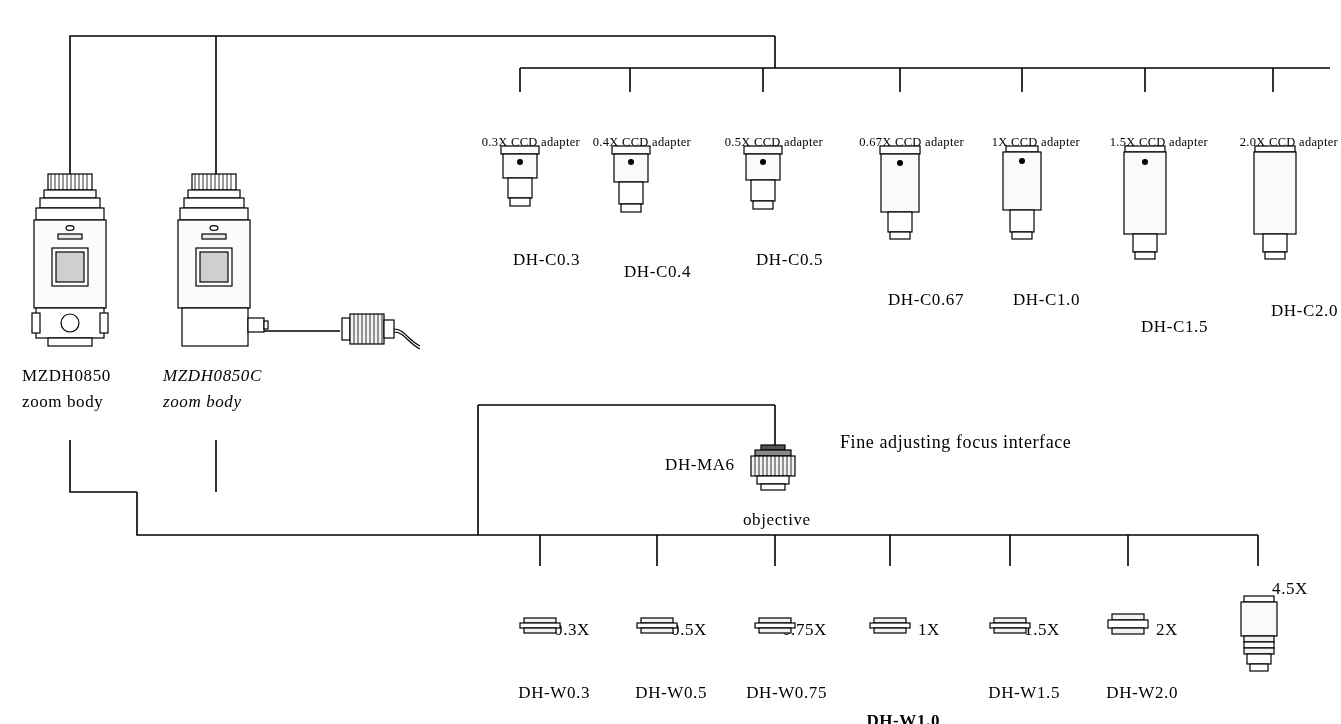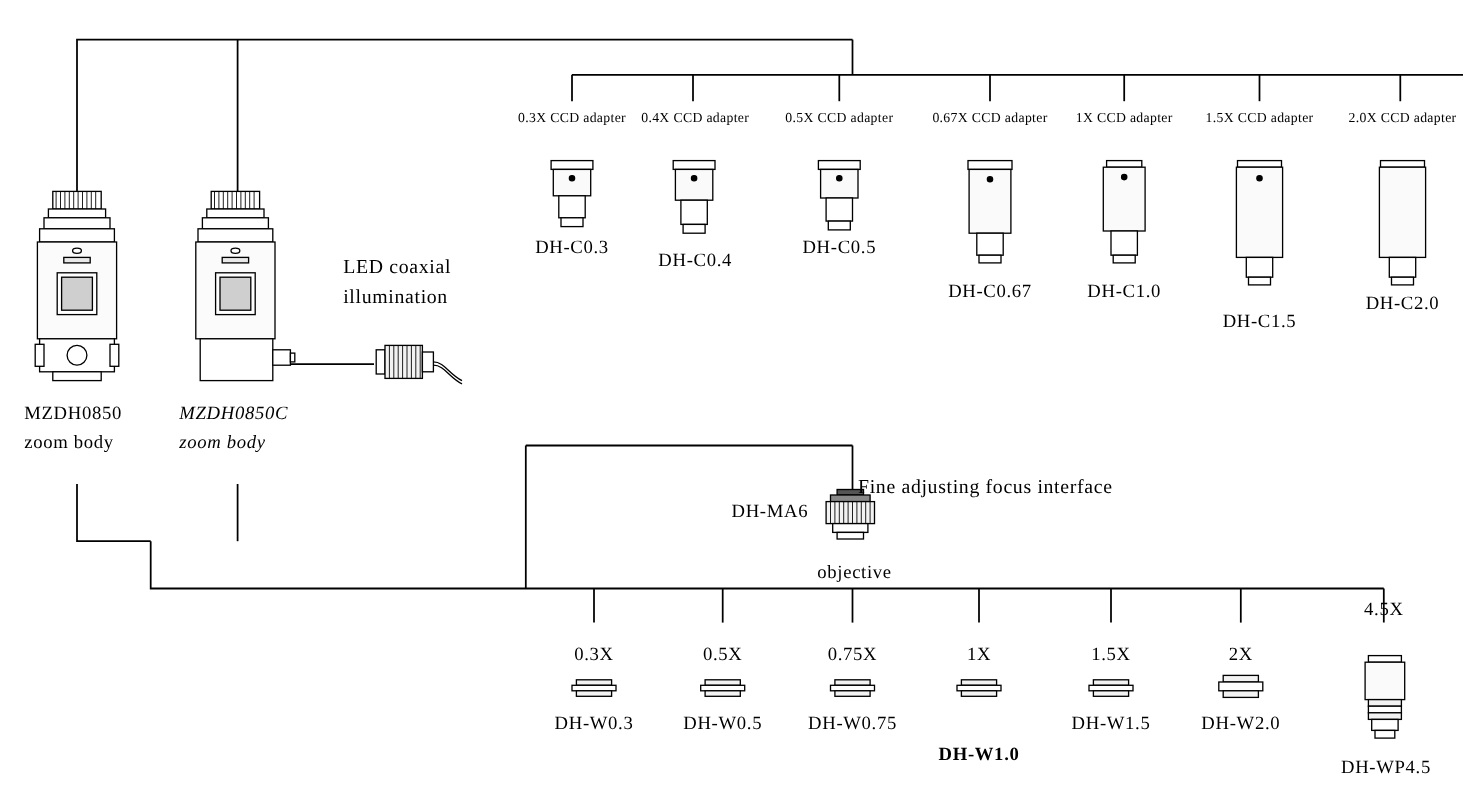--- a/index.html
+++ b/index.html
@@ -11,21 +11,21 @@
     position:relative;
     overflow:hidden;
   }
   #stage{position:absolute;left:0;top:0;width:1341px;height:724px;}
   .lines{position:absolute;left:0;top:0;width:1341px;height:724px;pointer-events:none;}
   .lbl{position:absolute;white-space:nowrap;}
   .lbl-sm{font-size:12.5px;letter-spacing:0.3px;}
   .lbl-md{font-size:17px;letter-spacing:0.6px;}
   .lbl-lg{font-size:18px;letter-spacing:0.6px;}
   .part{position:absolute;}
-  .ctr{text-align:center;}
+  .ctr{text-align:right;margin-top:35px;}
   svg{display:block;}
 </style>
 </head>
 <body>
 
 <div id="stage">
 
   <svg class="lines" viewBox="0 0 1341 724">
     <g stroke="#000" stroke-width="1.6" fill="none">
 
@@ -129,24 +129,20 @@
         <rect x="76" y="148" width="16" height="14" fill="#fff"></rect>
         <rect x="92" y="151" width="4" height="8" fill="#fff"></rect>
       </g>
     </svg>
   </div>
   <div class="lbl lbl-md" style="left:163px;top:366px;font-style:italic;">
     <div>MZDH0850C</div>
     <div style="margin-top:6px;">zoom body</div>
   </div>
 
-  <div class="lbl lbl-lg" style="left:312px;top:232px;">
-    <div>LED coaxial</div>
-    <div style="margin-top:6px;">illumination</div>
-  </div>
   <div class="part" style="left:338px;top:306px;">
     <svg width="92" height="50" viewBox="0 0 92 50">
       <g stroke="#000" fill="#ffffff" stroke-width="1.2">
         <rect x="4" y="12" width="8" height="22"></rect>
         <rect x="12" y="8" width="34" height="30" fill="#f2f2f2"></rect>
         <g stroke-width="0.8">
           <line x1="16" y1="8" x2="16" y2="38"></line>
             <line x1="20" y1="8" x2="20" y2="38"></line>
           <line x1="24" y1="8" x2="24" y2="38"></line>
             <line x1="28" y1="8" x2="28" y2="38"></line>
@@ -276,21 +272,21 @@
           <line x1="34" y1="13" x2="34" y2="33"></line>
             <line x1="38" y1="13" x2="38" y2="33"></line>
           <line x1="42" y1="13" x2="42" y2="33"></line>
             <line x1="46" y1="13" x2="46" y2="33"></line>
         </g>
         <rect x="12" y="33" width="32" height="8"></rect>
         <rect x="16" y="41" width="24" height="6"></rect>
       </g>
     </svg>
   </div>
-  <div class="lbl lbl-lg" style="left:780px;top:432px;font-family:Liberation Serif, serif;">
+  <div class="lbl lbl-lg" style="left:840px;top:432px;font-family:Liberation Serif, serif;">
     <div>Fine adjusting focus interface</div>
   </div>
   <div class="lbl lbl-md" style="left:739px;top:510px;background:#fff;padding:0 4px;">objective</div>
 
   <div class="lbl lbl-md ctr" style="left:490px;top:585px;width:100px;">0.3X</div>
   <div class="part" style="left:518px;top:616px;">
     <svg width="44" height="22" viewBox="0 0 44 22">
       <g stroke="#000" fill="#ffffff" stroke-width="1.2">
         <rect x="6" y="2" width="32" height="5" fill="#f2f2f2"></rect>
         <rect x="2" y="7" width="40" height="5" fill="#ffffff"></rect>

